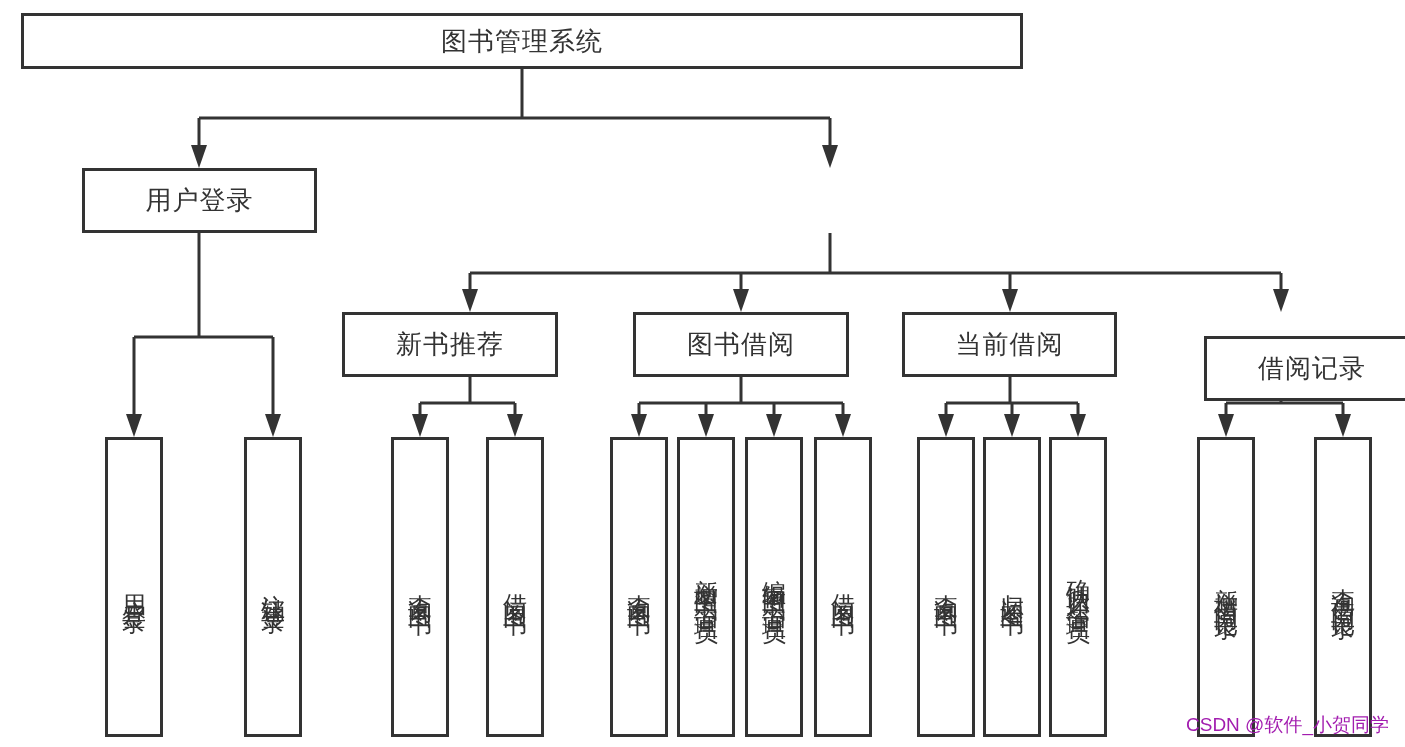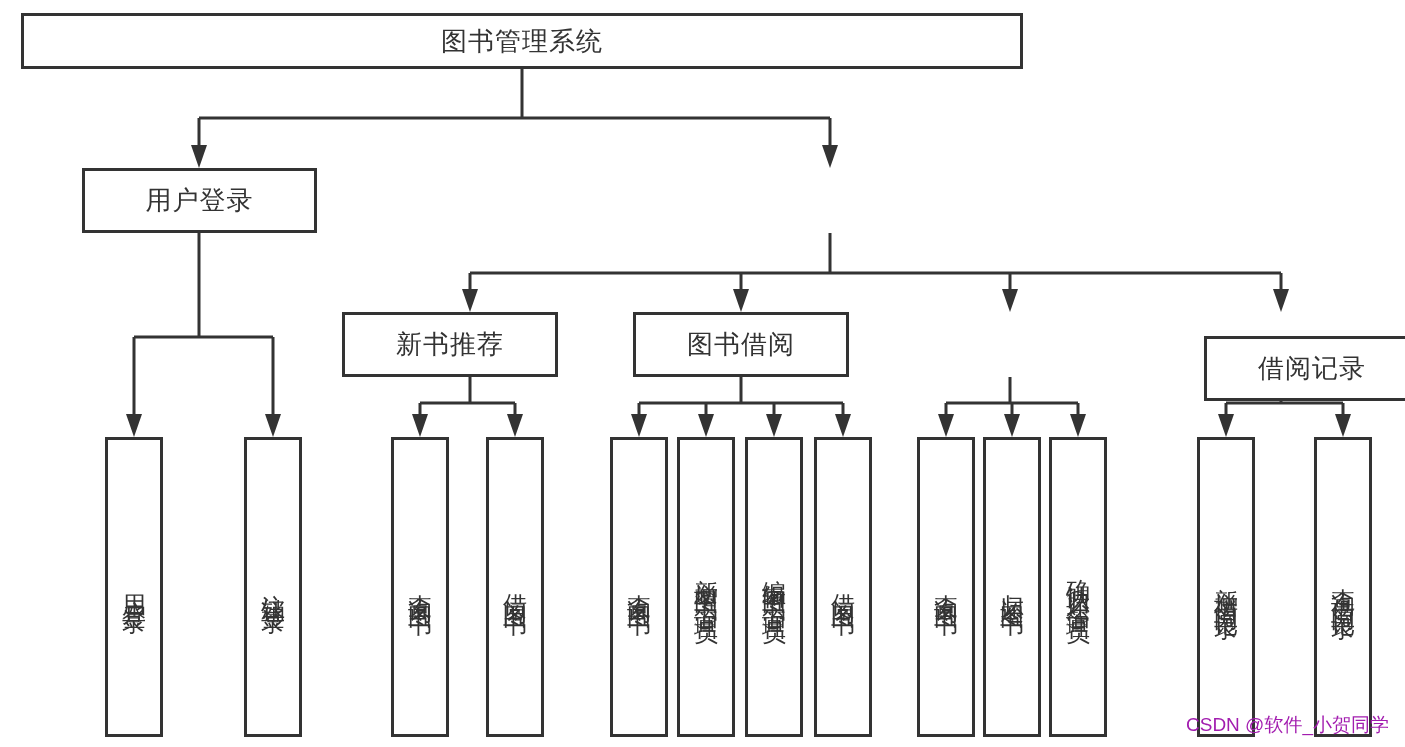--- a/index.html
+++ b/index.html
@@ -100,20 +100,23 @@
   <div class="box" style="left:82px; top:168px; width:235px; height:65px;">
     <span class="lbl">用户登录</span>
   </div>
 
   <div class="box" style="left:342px; top:312px; width:216px; height:65px;">
     <span class="lbl">新书推荐</span>
   </div>
   <div class="box" style="left:633px; top:312px; width:216px; height:65px;">
     <span class="lbl">图书借阅</span>
   </div>
+  <div class="box" style="left:902px; top:312px; width:215px; height:65px;">
+    <span class="lbl">当前借阅</span>
+  </div>
   <div class="box" style="left:1204px; top:312px; width:216px; height:65px;margin-top:24px;">
     <span class="lbl">借阅记录</span>
   </div>
 
   <div class="box leaf" style="left:105px; top:437px; width:58px; height:300px;">
     <span class="lbl">用户登录</span>
   </div>
   <div class="box leaf" style="left:244px; top:437px; width:58px; height:300px;">
     <span class="lbl">注销登录</span>
   </div>

